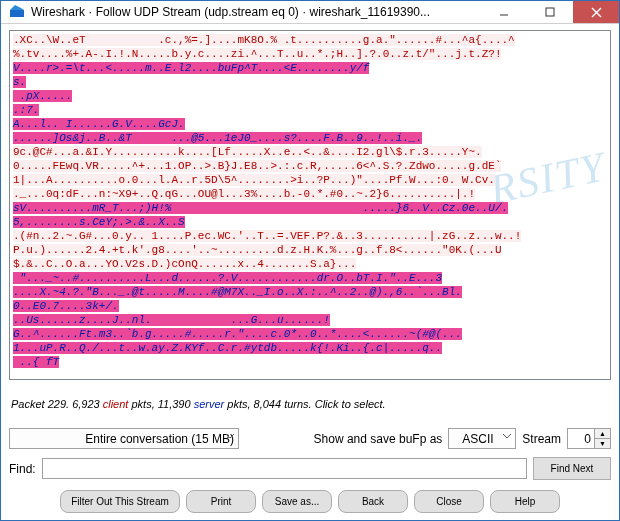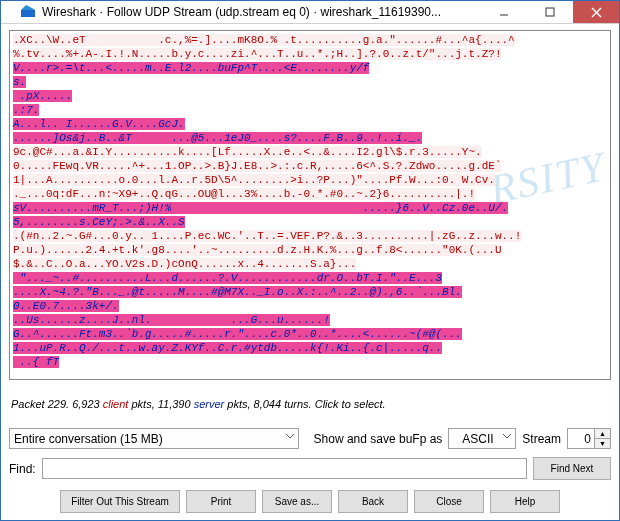--- a/index.html
+++ b/index.html
@@ -1,50 +1,50 @@
 <!DOCTYPE html>
 <html><head>
 <meta charset="utf-8">
 <style>
   * { box-sizing: border-box; margin: 0; padding: 0; }
   body { font-family: "Segoe UI", Tahoma, sans-serif; font-size: 12px; background: #fff; width: 620px; height: 521px; overflow: hidden; }
   .window { width: 620px; height: 521px; border: 1px solid #2e6fb8; display: flex; flex-direction: column; background: #fff; }
-  .titlebar { height: 30px; background: #fff; display: flex; align-items: center; border-bottom: 1px solid #d0d0d0; padding-left: 11px; }
+  .titlebar { height: 30px; background: #fff; display: flex; align-items: center; border-bottom: 1px solid #d0d0d0; }
   .titlebar-icon { width: 16px; height: 16px; margin: 0 6px 0 8px; display: flex; align-items: center; }
   .titlebar-title { flex: 1; font-size: 12px; color: #000; white-space: nowrap; overflow: hidden; text-overflow: ellipsis; }
   .titlebar-buttons { display: flex; height: 100%; }
   .tbtn { width: 46px; height: 28px; display: flex; align-items: center; justify-content: center; color: #555; font-family: Arial; }
   .tbtn.close { background: #c75050; color: #fff; width: 46px; height: 22px; margin-top: 0; }
   .tbtn.min, .tbtn.max { height: 22px; }
   .titlebar-buttons { align-items: flex-start; }
   .content { flex: 1; display: flex; flex-direction: column; padding: 0; position: relative; }
   .stream-box { margin: 6px 8px 4px 8px; border: 1px solid #828790; background: #fff; height: 350px; overflow: auto; position: relative; font-family: Consolas, "Courier New", monospace; font-size: 11px; line-height: 14px; padding: 2px 3px; }
   .watermark { position: absolute; right: 4px; top: 140px; font-size: 42px; font-style: italic; color: rgba(150, 200, 230, 0.45); font-family: "Times New Roman", serif; transform: rotate(-12deg); pointer-events: none; letter-spacing: 2px; z-index: 1; }
   .stream-box .line { white-space: pre; position: relative; z-index: 2; }
   .client { background: #fbeeee; color: #b00000; }
   .server { background: #ec4899; color: #0020aa; font-style: italic; }
   .status { margin: 14px 10px; font-size: 11px; font-style: italic; color: #000; }
   .status .c { color: #b00000; }
   .status .s { color: #0020aa; }
   .row { display: flex; align-items: center; margin: 4px 8px; gap: 6px; }
   .combo { border: 1px solid #a0a0a0; background: #fdfdfd; height: 21px; display: flex; align-items: center; padding: 0 4px; font-size: 12px; position: relative; }
   .combo .arrow { position: absolute; right: 4px; top: 3px; }
-  .combo.wide { width: 290px; }
+  .combo.wide { width: 230px; justify-content: flex-end; }
   .combo.small { width: 68px; padding-left: 13px; }
   .lbl { font-size: 12px; color: #000; }
   .spinner-wrap { display: flex; align-items: center; }
   .spinner { border: 1px solid #a0a0a0; width: 28px; height: 21px; text-align: right; padding: 0 3px; font-size: 12px; }
   .spin-btns { display: flex; flex-direction: column; border: 1px solid #a0a0a0; border-left: none; height: 21px; }
   .spin-btns .sb { width: 15px; height: 10px; display:flex; align-items:center; justify-content:center; font-size:7px; background:#f0f0f0; border-bottom:1px solid #a0a0a0; }
   .spin-btns .sb:last-child { border-bottom:none; }
   .row.find input[type=text] { flex: 1; border: 1px solid #a0a0a0; height: 21px; padding: 0 4px; font-size: 12px; }
   .btn { border: 1px solid #adadad; background: #e1e1e1; height: 23px; padding: 0 10px; font-size: 10px; color: #000; display:flex; align-items:center; justify-content:center; min-width: 60px; }
   .btn.findnext { width: 78px; padding: 0 6px; }
   .bottom-buttons { display: flex; justify-content: center; gap: 6px; margin: 6px 8px 8px 8px; }
-  .bottom-buttons .btn { min-width: 70px; padding: 0 8px; }
+  .bottom-buttons .btn { min-width: 70px; padding: 0 8px; border-radius: 8px; }
   .bottom-buttons .btn.wide { min-width: 120px; }
   .gap { flex: 1; }
   .arrow svg { display: block; }
 </style>
 </head>
 <body>
 
 <div class="window">
 
   <div class="titlebar">

